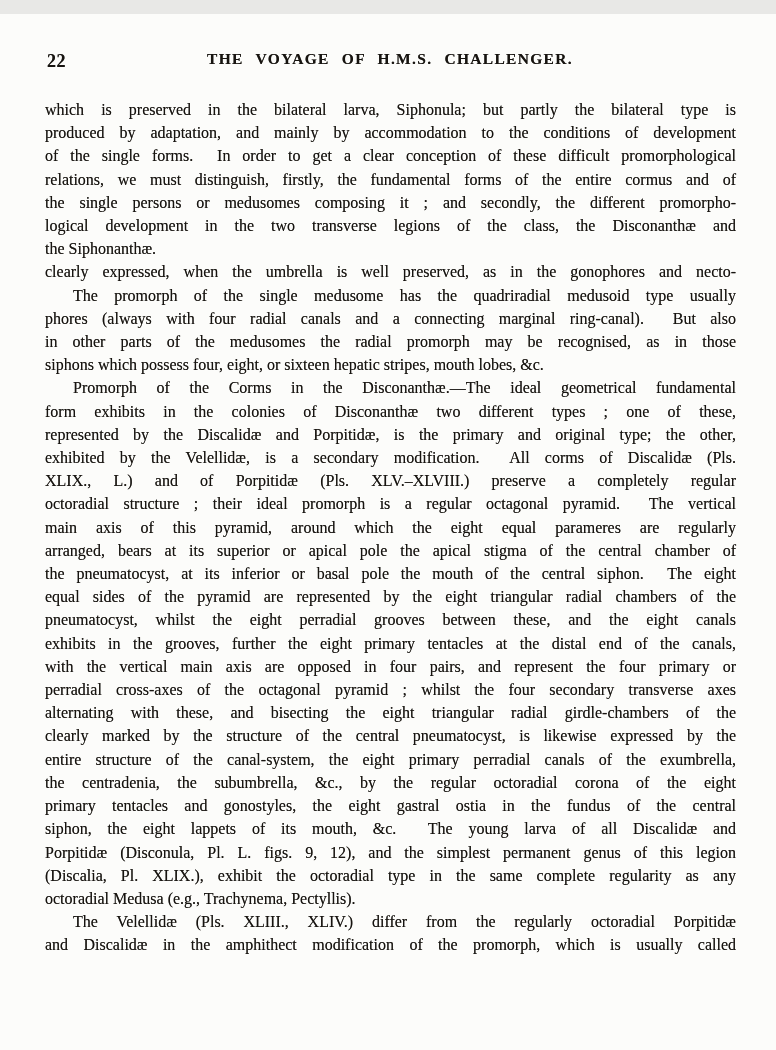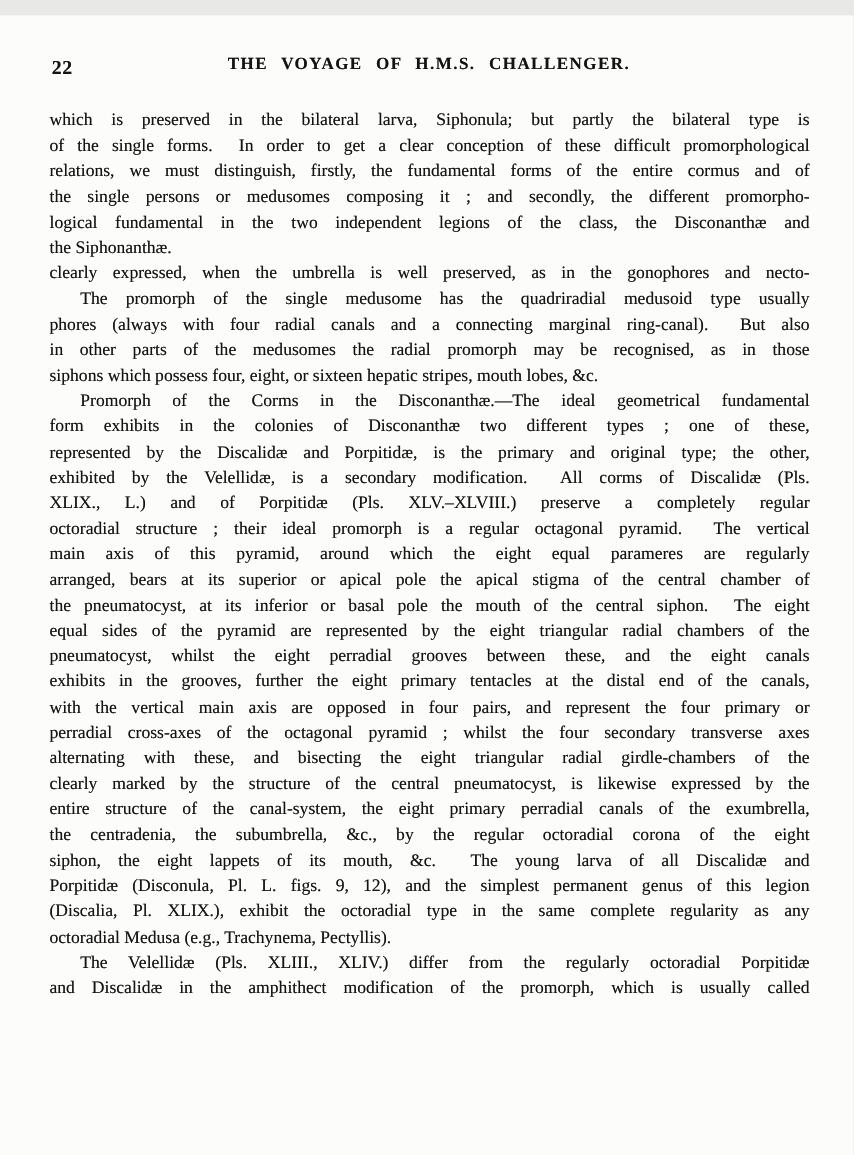--- a/index.html
+++ b/index.html
@@ -45,24 +45,25 @@
 <body>
 
 <div class="page">
   <div class="header">
     <span class="pagenum">22</span>
     <div class="runhead">THE VOYAGE OF H.M.S. CHALLENGER.</div>
   </div>
   <div class="bodytext">
       <div class="paragraph">
         <div class="line just"><span>which is preserved in the bilateral larva, Siphonula; but partly the bilateral type is</span></div>
+        <div class="line just"><span>produced by adaptation, and mainly by accommodation to the conditions of development</span></div>
         <div class="line just"><span>of the single forms.&nbsp; In order to get a clear conception of these difficult promorphological</span></div>
         <div class="line just"><span>relations, we must distinguish, firstly, the fundamental forms of the entire cormus and of</span></div>
         <div class="line just"><span>the single persons or medusomes composing it ; and secondly, the different promorpho-</span></div>
-        <div class="line just"><span>logical fundamental in the two independent legions of the class, the Disconanthæ and</span></div>
+        <div class="line just"><span>logical development in the two transverse legions of the class, the Disconanthæ and</span></div>
         <div class="line"><span>the Siphonanthæ.</span></div>
       </div>
       <div class="paragraph">
         <div class="line just"><span>clearly expressed, when the umbrella is well preserved, as in the gonophores and necto-</span></div>
         <div class="line just indent"><span>The promorph of the single medusome has the quadriradial medusoid type usually</span></div>
         <div class="line just"><span>phores (always with four radial canals and a connecting marginal ring-canal).&nbsp; But also</span></div>
         <div class="line just"><span>in other parts of the medusomes the radial promorph may be recognised, as in those</span></div>
         <div class="line"><span>siphons which possess four, eight, or sixteen hepatic stripes, mouth lobes, &amp;c.</span></div>
       </div>
       <div class="paragraph">
@@ -77,20 +78,21 @@
         <div class="line just"><span>the pneumatocyst, at its inferior or basal pole the mouth of the central siphon.&nbsp; The eight</span></div>
         <div class="line just"><span>equal sides of the pyramid are represented by the eight triangular radial chambers of the</span></div>
         <div class="line just"><span>pneumatocyst, whilst the eight perradial grooves between these, and the eight canals</span></div>
         <div class="line just"><span>exhibits in the grooves, further the eight primary tentacles at the distal end of the canals,</span></div>
         <div class="line just"><span>with the vertical main axis are opposed in four pairs, and represent the four primary or</span></div>
         <div class="line just"><span>perradial cross-axes of the octagonal pyramid ; whilst the four secondary transverse axes</span></div>
         <div class="line just"><span>alternating with these, and bisecting the eight triangular radial girdle-chambers of the</span></div>
         <div class="line just"><span>clearly marked by the structure of the central pneumatocyst, is likewise expressed by the</span></div>
         <div class="line just"><span>entire structure of the canal-system, the eight primary perradial canals of the exumbrella,</span></div>
         <div class="line just"><span>the centradenia, the subumbrella, &amp;c., by the regular octoradial corona of the eight</span></div>
+        <div class="line just"><span>primary tentacles and gonostyles, the eight gastral ostia in the fundus of the central</span></div>
         <div class="line just"><span>siphon, the eight lappets of its mouth, &amp;c.&nbsp; The young larva of all Discalidæ and</span></div>
         <div class="line just"><span>Porpitidæ (Disconula, Pl. L. figs. 9, 12), and the simplest permanent genus of this legion</span></div>
         <div class="line just"><span>(</span><span class="it">Discalia</span><span>, Pl. XLIX.), exhibit the octoradial type in the same complete regularity as any</span></div>
         <div class="line"><span>octoradial Medusa (</span><span class="it">e.g.</span><span>, </span><span class="it">Trachynema</span><span>, </span><span class="it">Pectyllis</span><span>).</span></div>
       </div>
       <div class="paragraph">
         <div class="line just indent"><span>The Velellidæ (Pls. XLIII., XLIV.) differ from the regularly octoradial Porpitidæ</span></div>
         <div class="line just"><span>and Discalidæ in the amphithect modification of the promorph, which is usually called</span></div>
       </div>
     </div>

